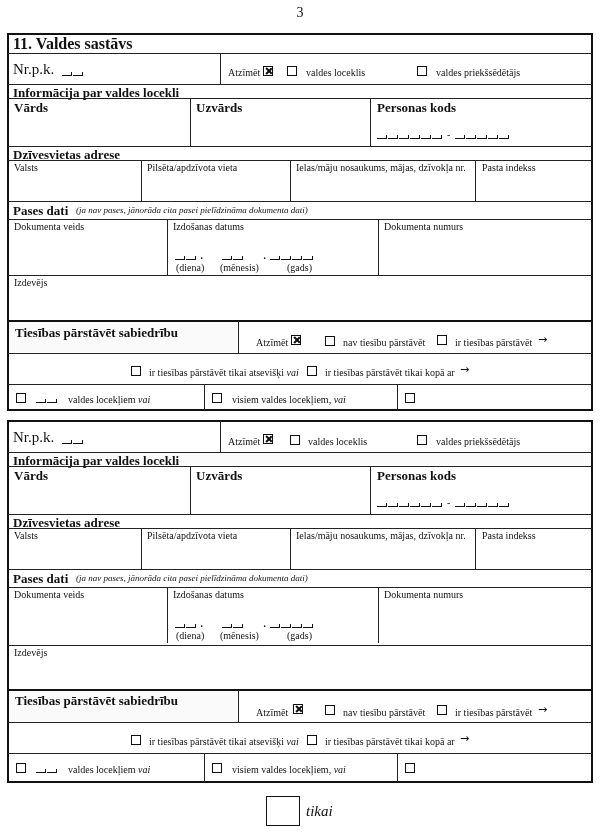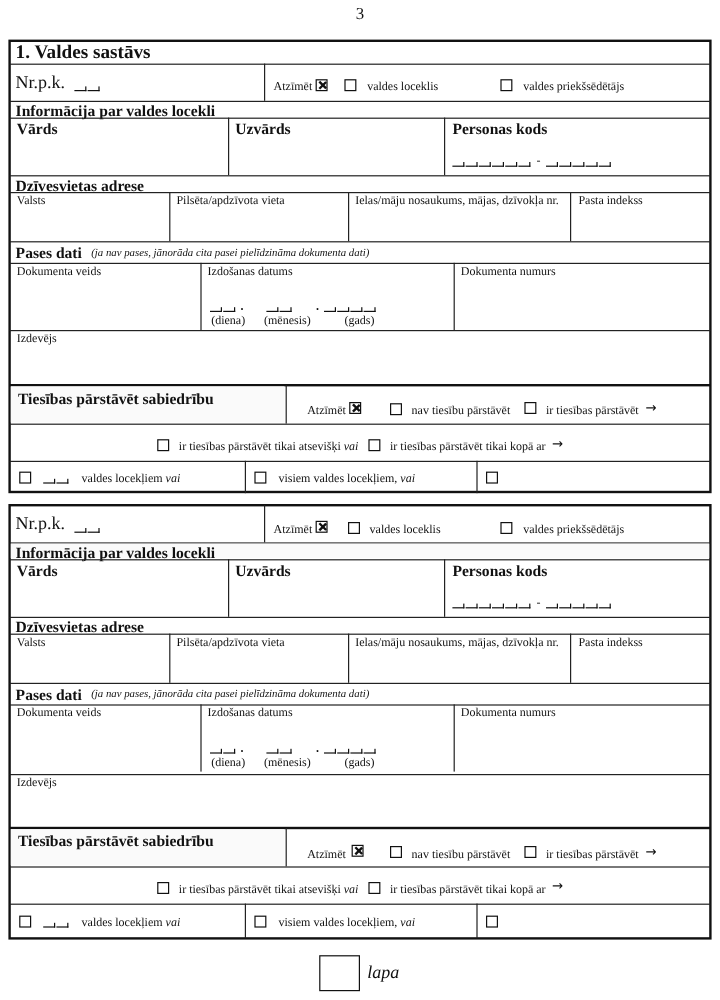--- a/index.html
+++ b/index.html
@@ -31,21 +31,21 @@
   .lapa { position: absolute; left: 306px; top: 803px; font-style: italic; font-size: 15px; }
 </style>
 </head>
 <body>
 
 <div class="page-num">3</div>
 
 <div id="block1">
   <div class="abs outer" style="left:7px; top:33px; width:586px; height:378px;"></div>
 
-  <div class="txt title" style="left:13px; top:36px;">1. Valdes sastāvs</div>
+  <div class="txt title" style="left:13px; top:36px;">11. Valdes sastāvs</div>
   <div class="hl" style="left:8px; top:53px; width:584px;"></div>
 
   <div class="txt big" style="left:13px; top:62px;">Nr.p.k.</div>
   <div class="slots" style="left:62px; top:70px;">
       <span class="slot"></span>
       <span class="slot"></span>
     </div>
   <div class="vl" style="left:220px; top:53px; height:31px;"></div>
   <div class="txt small" style="left:228px; top:68px;">Atzīmēt</div>
   <div class="cb x" style="left:263px; top:66px;"></div>
@@ -285,13 +285,13 @@
     </div>
   <div class="txt small" style="left:68px; top:765px;"><span>valdes locekļiem</span> <span class="it">vai</span></div>
   <div class="vl" style="left:204px; top:753px; height:29px;"></div>
   <div class="cb" style="left:212px; top:763px;"></div>
   <div class="txt small" style="left:232px; top:765px;"><span>visiem valdes locekļiem,</span> <span class="it">vai</span></div>
   <div class="vl" style="left:397px; top:753px; height:29px;"></div>
   <div class="cb" style="left:405px; top:763px;"></div>
 </div>
 
 <div class="lapa-box"></div>
-<div class="lapa">lapa</div>
+<div class="lapa">tikai</div>
 
 </body></html>

